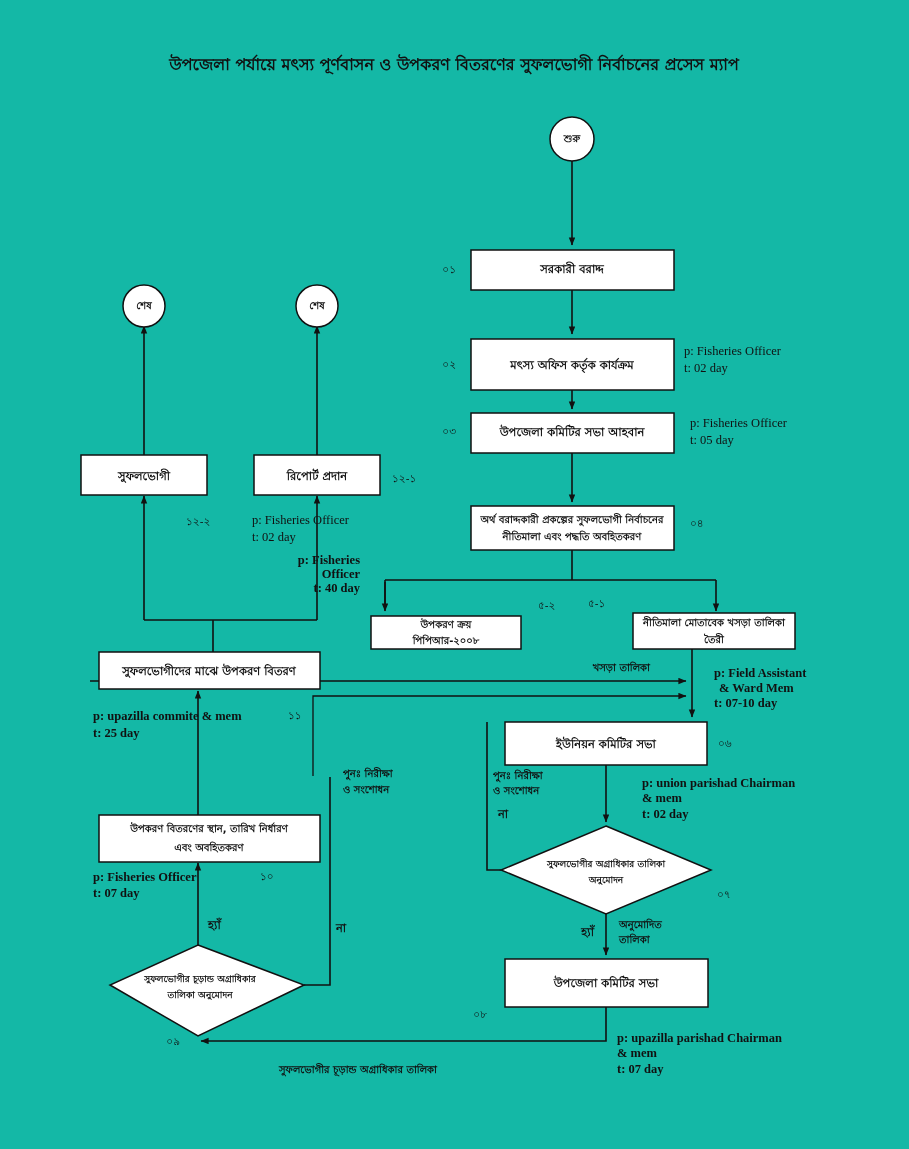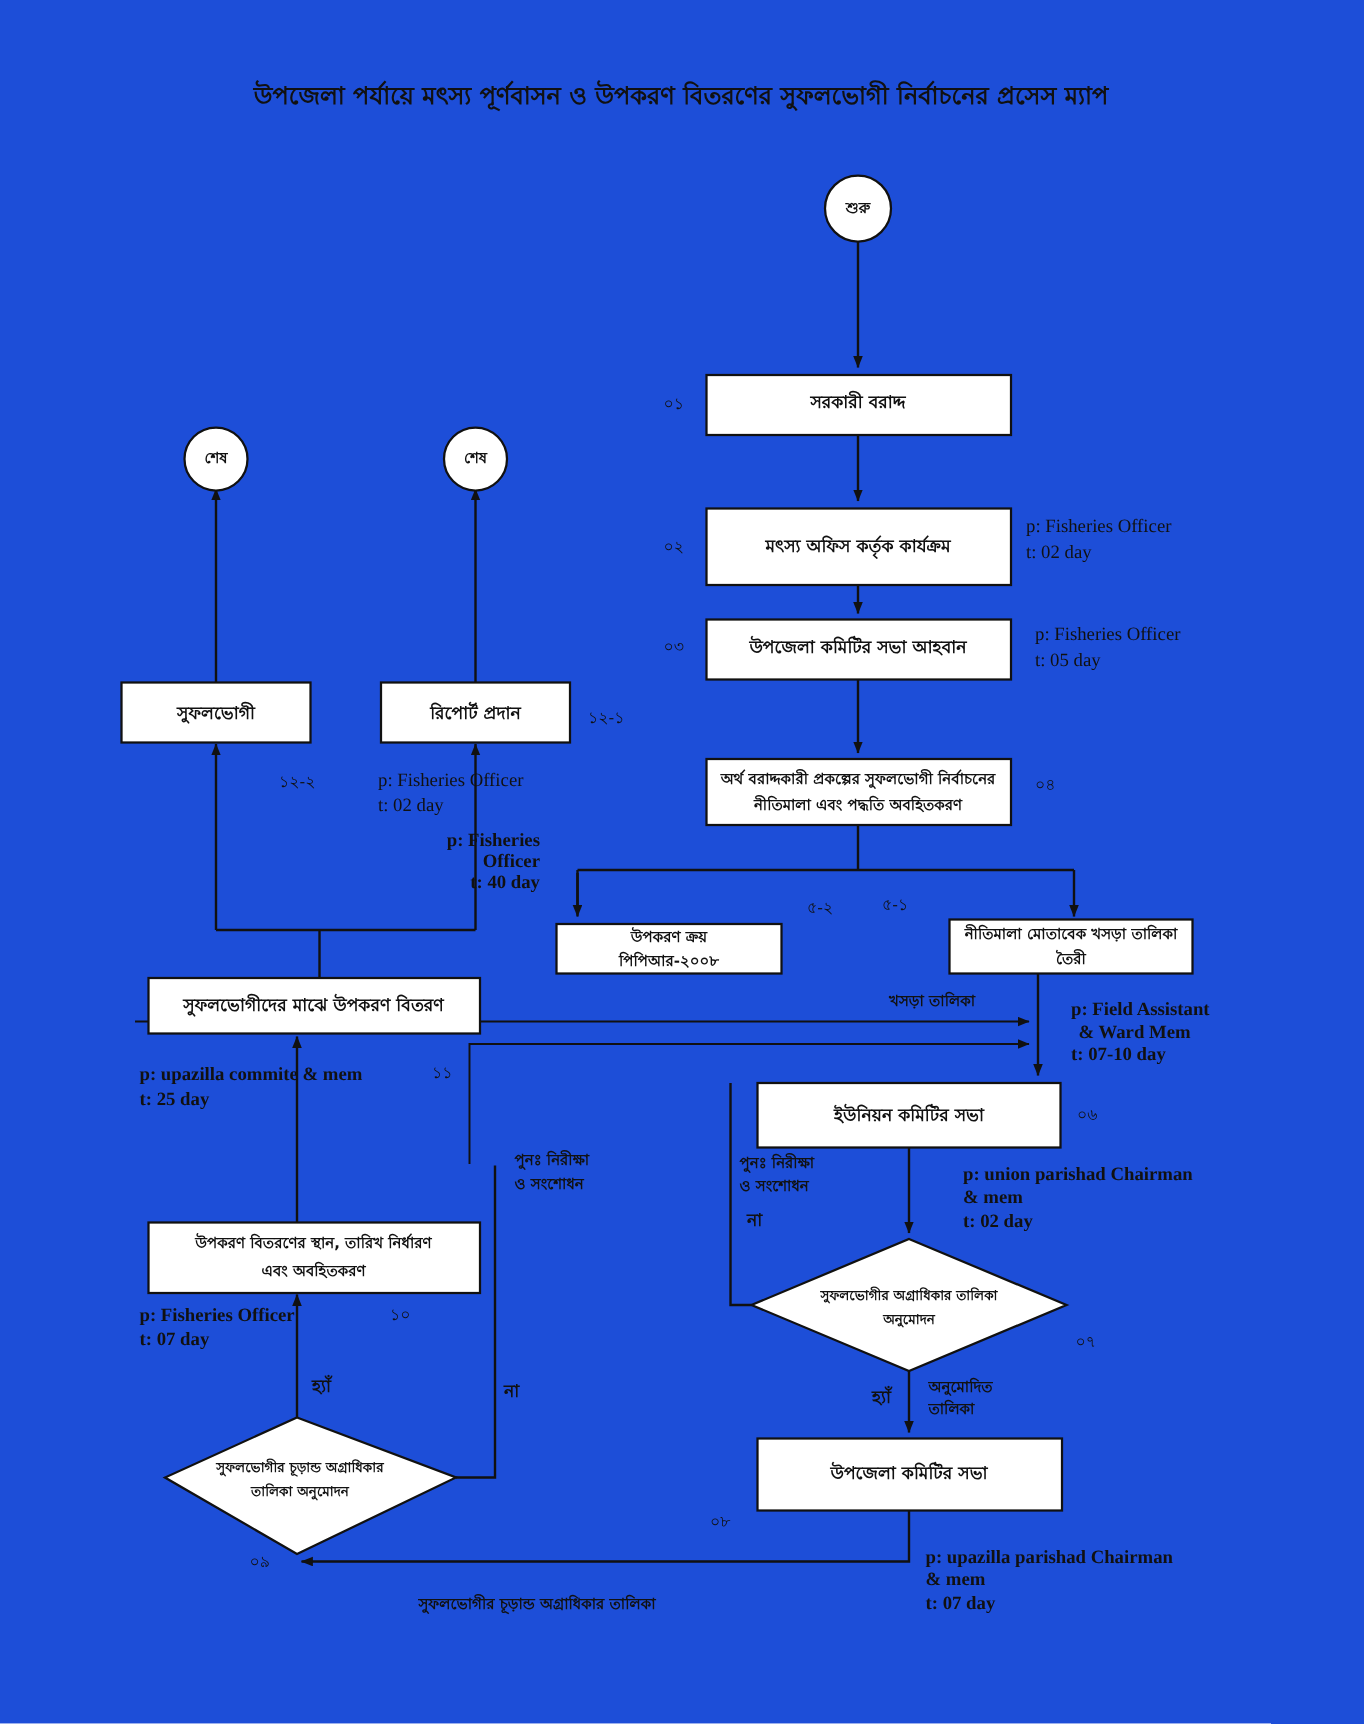--- a/index.html
+++ b/index.html
@@ -1,17 +1,17 @@
 <!DOCTYPE html>
 <html><head>
 <meta charset="utf-8">
 <style>
   html,body{margin:0;padding:0;background:#ffffff;}
   body{width:909px;height:1149px;font-family:"Liberation Serif",serif;}
-  #root{position:relative;width:909px;height:1149px;overflow:hidden;background:#1d4ed8;}
+  #root{position:relative;width:909px;height:1149px;overflow:hidden;background:#14b8a6;}
   svg{position:absolute;left:0;top:0;width:909px;height:1149px;}
   .ln{stroke:#111;stroke-width:1.6;fill:none;}
   .ln-thin{stroke:#111;stroke-width:1.3;fill:none;}
   .shape{stroke:#111;stroke-width:1.5;fill:#fff;}
   .bn{font-family:"DejaVu Sans",sans-serif;font-size:11.5px;fill:#111;font-weight:700;}
   .bn-sm{font-family:"DejaVu Sans",sans-serif;font-size:10px;fill:#111;font-weight:700;}
   .bn-tiny{font-family:"DejaVu Sans",sans-serif;font-size:9px;fill:#111;font-weight:700;}
   .num{font-family:"DejaVu Sans",sans-serif;font-size:10.5px;fill:#111;}
   .en{font-family:"Liberation Serif",serif;font-size:12.5px;fill:#111;}
   .en-b{font-family:"Liberation Serif",serif;font-size:12.5px;fill:#111;font-weight:700;}

